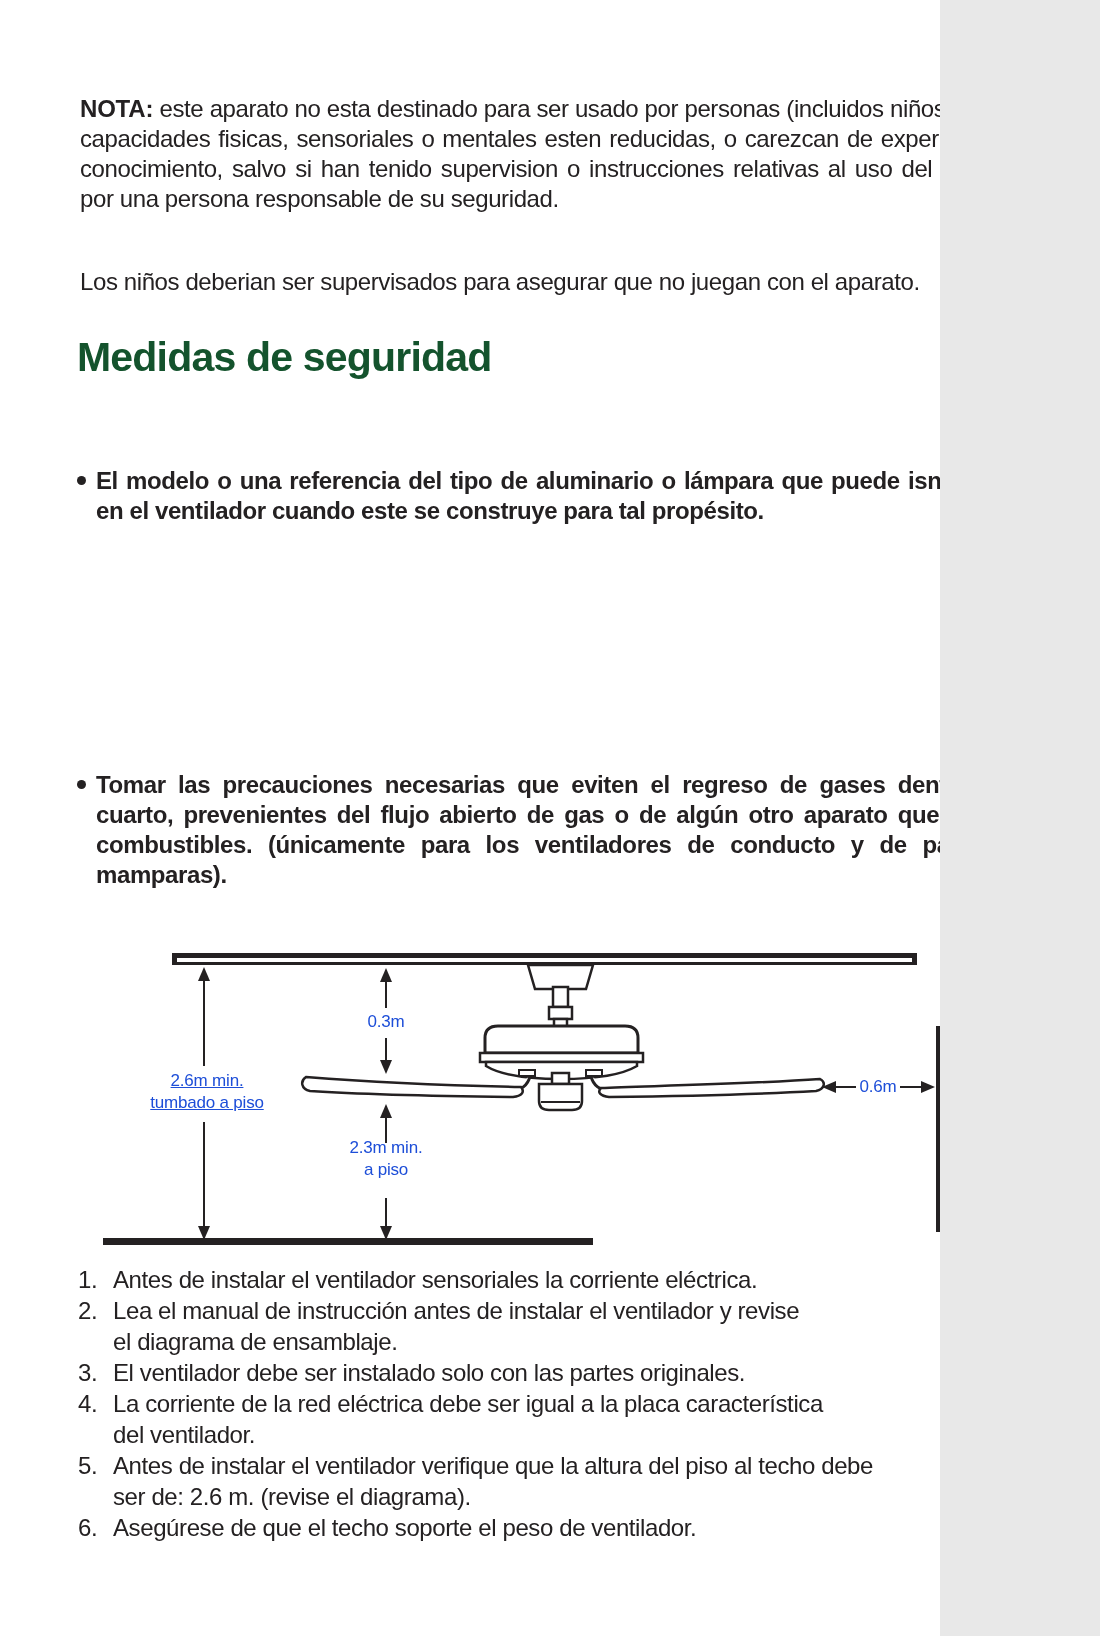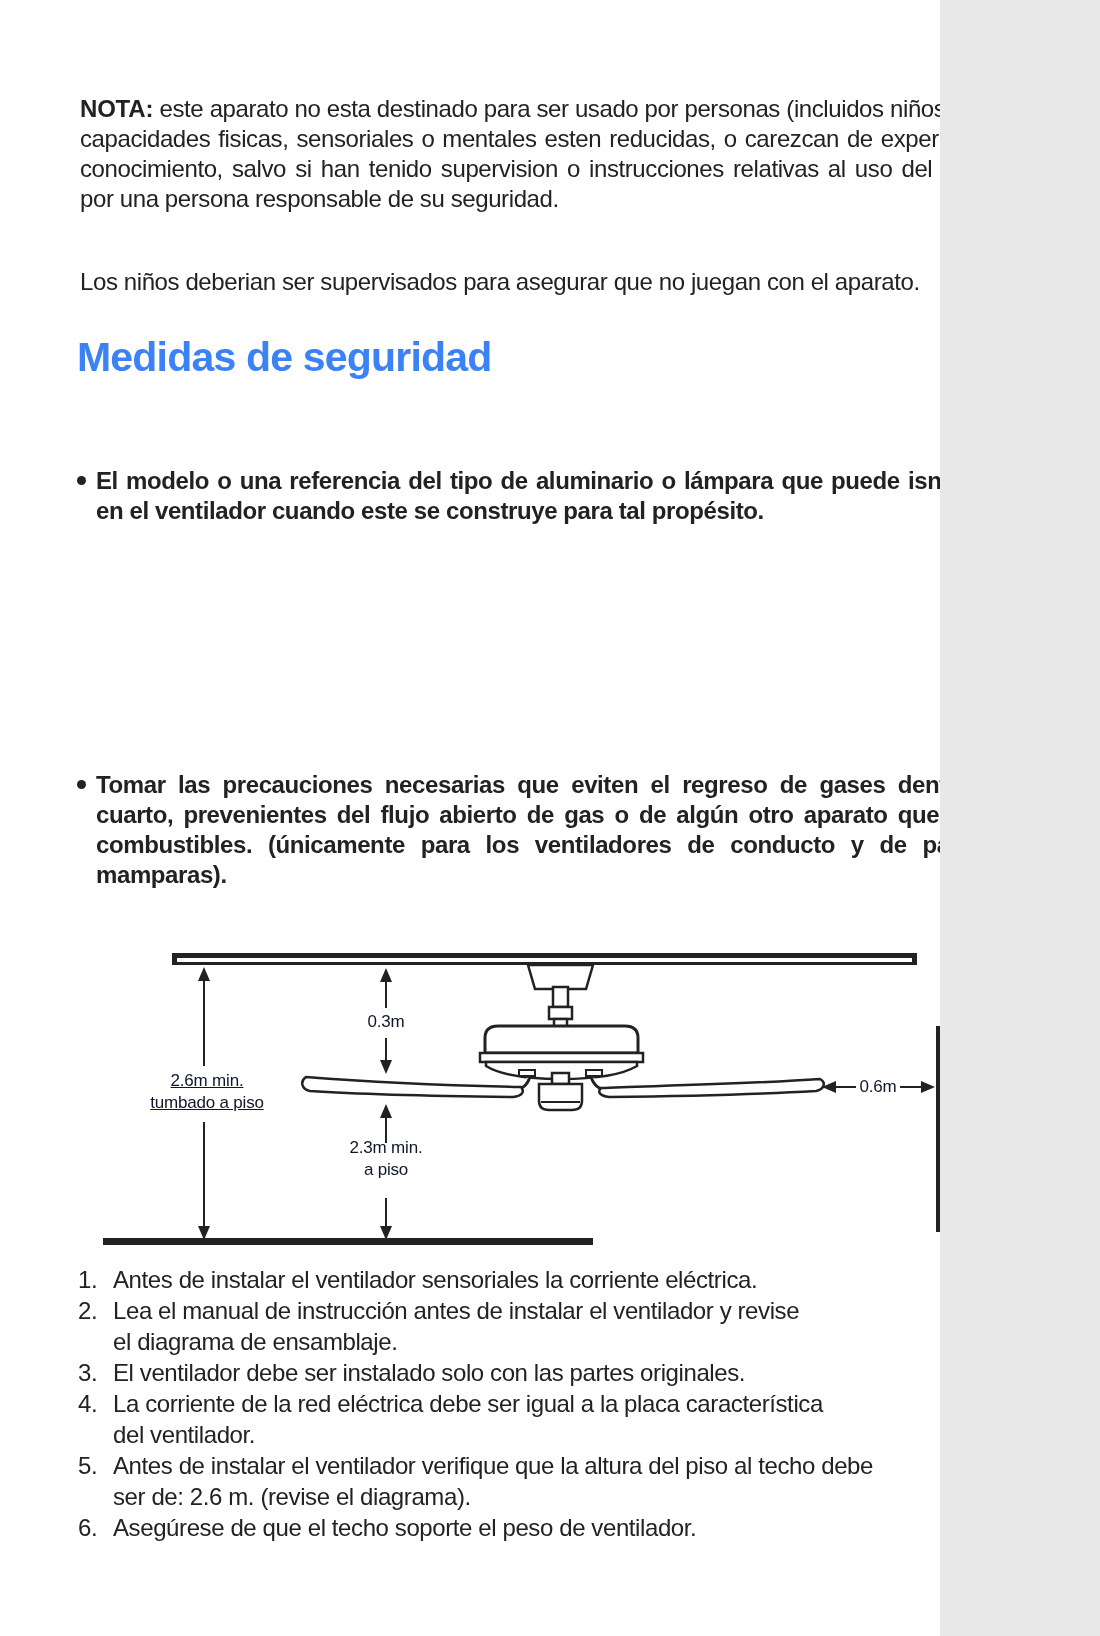--- a/index.html
+++ b/index.html
@@ -7,38 +7,38 @@
     position:relative;width:940px;height:1636px;background:#ffffff;
     font-family:"Liberation Sans",sans-serif;color:#242122;overflow:hidden;
   }
   .para{
     position:absolute;left:80px;width:940px;font-size:24px;line-height:30px;
     text-align:justify;letter-spacing:-0.4px;
   }
   .para b{letter-spacing:-0.2px;}
   h1.title{
     position:absolute;left:77px;top:334px;margin:0;font-size:41px;line-height:46px;
-    font-weight:bold;letter-spacing:-0.8px;color:#3b82f6;
+    font-weight:bold;letter-spacing:-0.8px;color:#14532d;
   }
   .bullet{position:absolute;left:76px;width:940px;font-weight:bold;}
   .bullet .dot{
     position:absolute;left:1px;top:10px;width:9px;height:9px;border-radius:50%;
     background:#242122;
   }
   .bullet .btext{
     margin-left:20px;width:920px;font-size:24px;line-height:30px;
     text-align:justify;letter-spacing:-0.4px;
   }
   .numlist{position:absolute;left:78px;top:1264px;width:950px;}
   .numrow{display:flex;font-size:24px;line-height:31px;letter-spacing:-0.4px;}
   .numrow .num{width:35px;flex:0 0 35px;}
   .numrow .itext{flex:1;white-space:pre-line;}
   .dlabel{
     position:absolute;font-size:17px;line-height:22px;letter-spacing:-0.2px;
-    color:#0f172a;text-align:center;
+    color:#1d4ed8;text-align:center;
   }
   .dlabel.right{text-align:right;}
   #diagram-svg{position:absolute;left:0;top:900px;width:1100px;height:360px;}
   #page-badge{
     position:absolute;left:985px;top:1557px;width:38px;height:38px;border-radius:50%;
     background:#3a3a3c;color:#ffffff;font-size:24px;font-weight:bold;
     display:flex;align-items:center;justify-content:center;
   }
 </style>
 </head>

